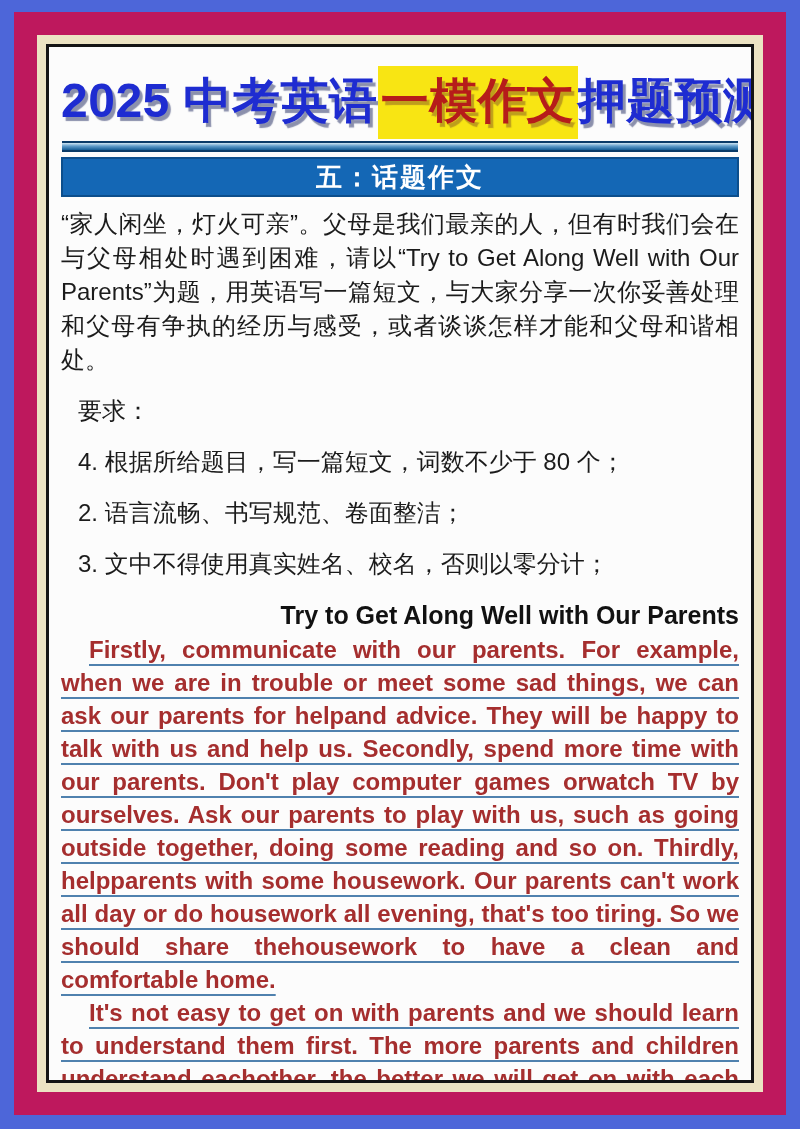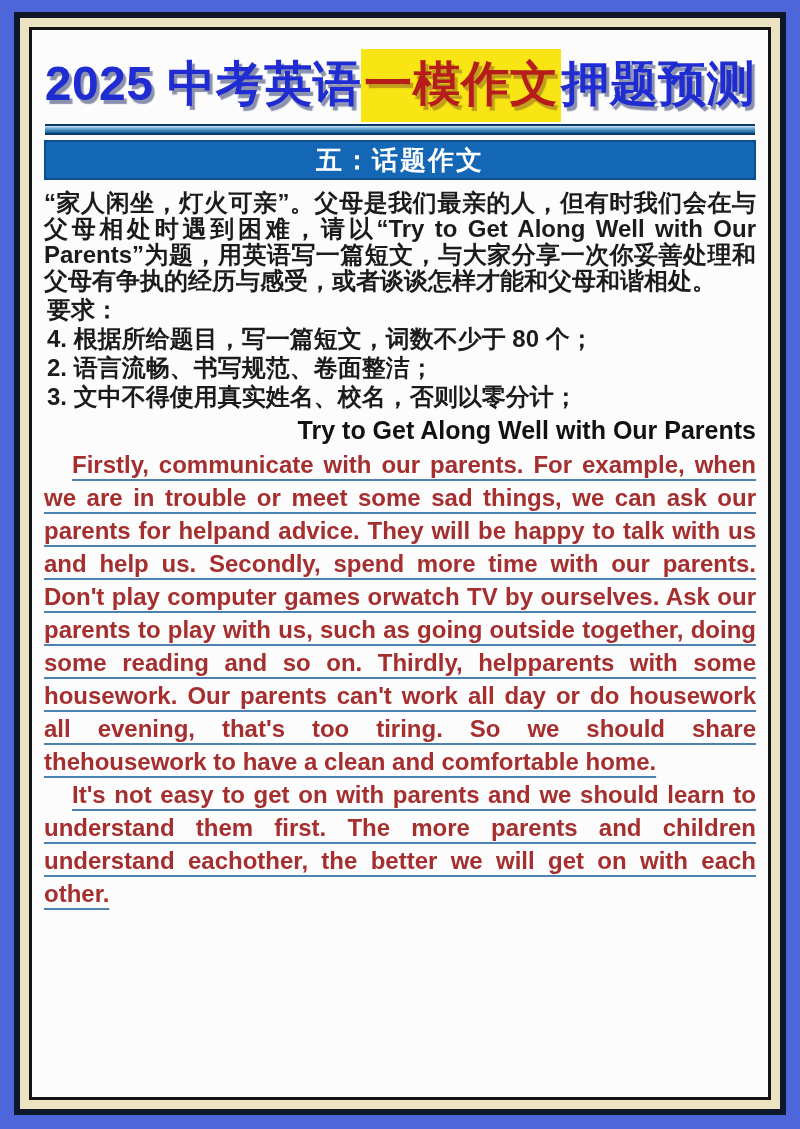--- a/index.html
+++ b/index.html
@@ -8,21 +8,21 @@
     font-family:"Liberation Sans","DejaVu Sans",sans-serif;
     -webkit-font-smoothing:antialiased;
   }
   .outer{
     width:800px;height:1129px;box-sizing:border-box;
     background:#4d66d9;
     padding:12px 14px 14px 14px;
   }
   .black-mat{
     width:100%;height:100%;box-sizing:border-box;
-    background:#0f172a;padding:6px;
+    background:#be185d;padding:23px;
   }
   .cream-mat{
     width:100%;height:100%;box-sizing:border-box;
     background:#ece3c3;padding:9px;
   }
   .page{
     width:100%;height:100%;box-sizing:border-box;
     background:#fcfcfc;border:3px solid #141414;
     padding:14px 12px 0 12px;
     overflow:hidden;
@@ -57,25 +57,25 @@
     background:#1467b5;
     border:2px solid #0c4e8c;
     display:flex;align-items:center;justify-content:center;
     margin-bottom:10px;
   }
   .banner span{
     color:#ffffff;font-size:26px;font-weight:700;letter-spacing:2px;
   }
   
   .prompt, .req{
-    color:#1b1b1b;font-size:24px;line-height:26px;
-    font-weight:700;
+    color:#1b1b1b;font-size:24px;line-height:34px;
+    font-weight:400;
     text-align:justify;
   }
-  .req{margin:3px;}
+  .req{margin:17px;}
   
   .essay-title{
     text-align:right;color:#111;font-size:25px;font-weight:600;
     line-height:34px;margin:1px 0 1px 0;
   }
   .essay{
     margin:0;
     color:#a52e2e;font-size:24px;font-weight:600;line-height:33px;
     text-align:justify;text-indent:28px;
     text-decoration:underline;

